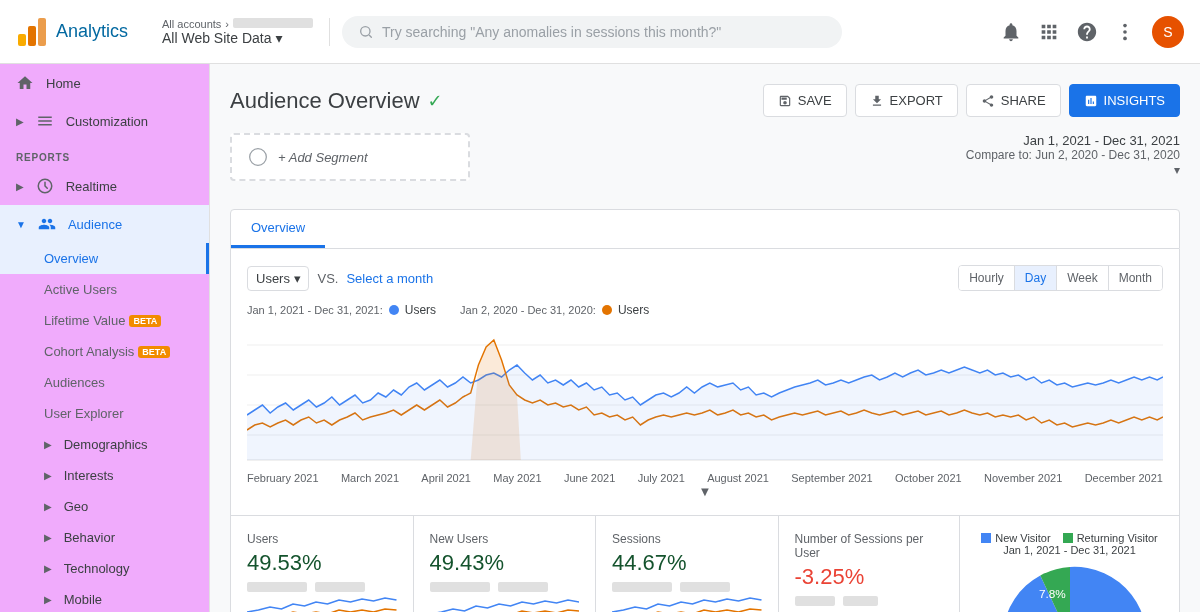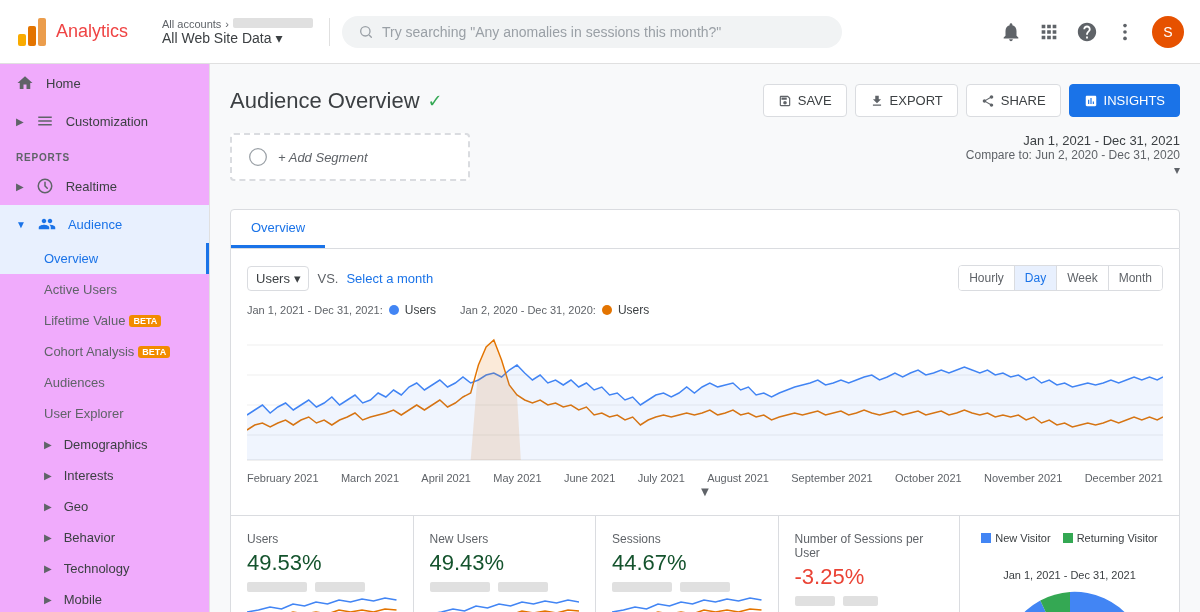--- a/index.html
+++ b/index.html
@@ -5,21 +5,21 @@
     * { box-sizing: border-box; margin: 0; padding: 0; }
     body { font-family: 'Arial', sans-serif; font-size: 13px; background: #f1f3f4; color: #3c4043; overflow: hidden; }
     
     
     .top-header {
       display: flex; align-items: center; background: #fff; height: 64px;
       padding: 0 16px; border-bottom: 1px solid #e0e0e0; position: fixed; top: 0; left: 0; right: 0; z-index: 100;
     }
     .logo-area { display: flex; align-items: center; gap: 8px; min-width: 130px; }
     .logo-icon { width: 32px; height: 32px; }
-    .app-title { font-size: 18px; font-weight: 400; color: #ef4444; }
+    .app-title { font-size: 18px; font-weight: 400; color: #0369a1; }
     .account-selector { padding: 0 16px; border-right: 1px solid #e0e0e0; margin-right: 12px; }
     .account-label { font-size: 11px; color: #5f6368; display: flex; gap: 4px; }
     .account-name { font-size: 14px; color: #3c4043; display: flex; align-items: center; gap: 4px; }
     .search-bar {
       flex: 1; max-width: 500px; background: #f1f3f4; border-radius: 24px;
       display: flex; align-items: center; padding: 8px 16px; gap: 8px; color: #9aa0a6;
     }
     .header-icons { display: flex; align-items: center; gap: 16px; margin-left: auto; }
     .avatar { width: 32px; height: 32px; border-radius: 50%; background: #e65100; color: #fff; display: flex; align-items: center; justify-content: center; font-size: 14px; font-weight: 500; }
     
@@ -435,21 +435,21 @@
               <span style="background:#e0e0e0;height:10px;width:35px;border-radius:2px;display:inline-block;"></span>
             </div>
 
           </div>
         </div>
 
       </div>
 
       <div class="pie-section">
 
-        <div style="display:flex;gap:12px;margin-bottom:25px;font-size:11px;justify-content:center;">
+        <div style="display:flex;gap:12px;margin-bottom:0;font-size:11px;justify-content:center;">
           <div style="display:flex;align-items:center;gap:4px;">
             <span style="width:10px;height:10px;background:#4285f4;display:inline-block;"></span>
             <span>New Visitor</span>
           </div>
           <div style="display:flex;align-items:center;gap:4px;">
             <span style="width:10px;height:10px;background:#34a853;display:inline-block;"></span>
             <span>Returning Visitor</span>
           </div>
         </div>
 

